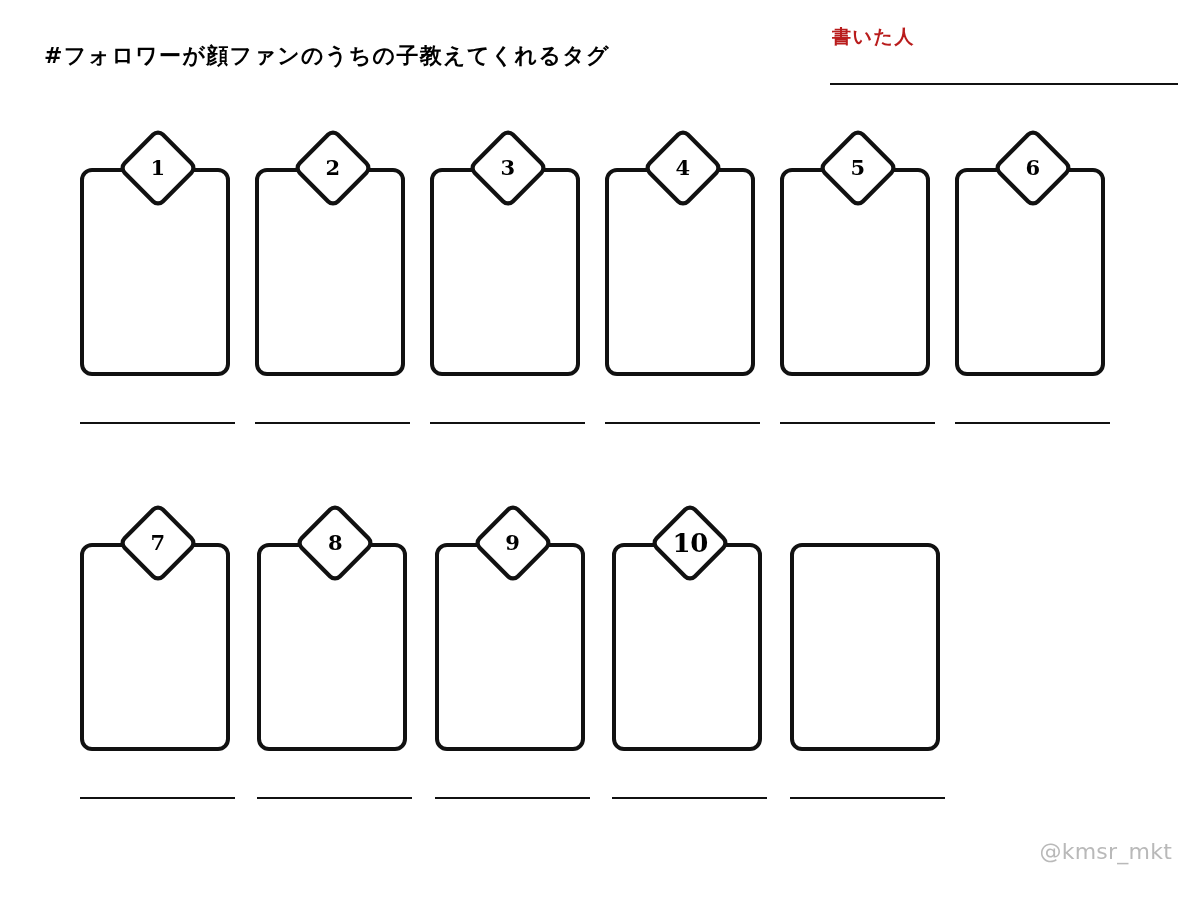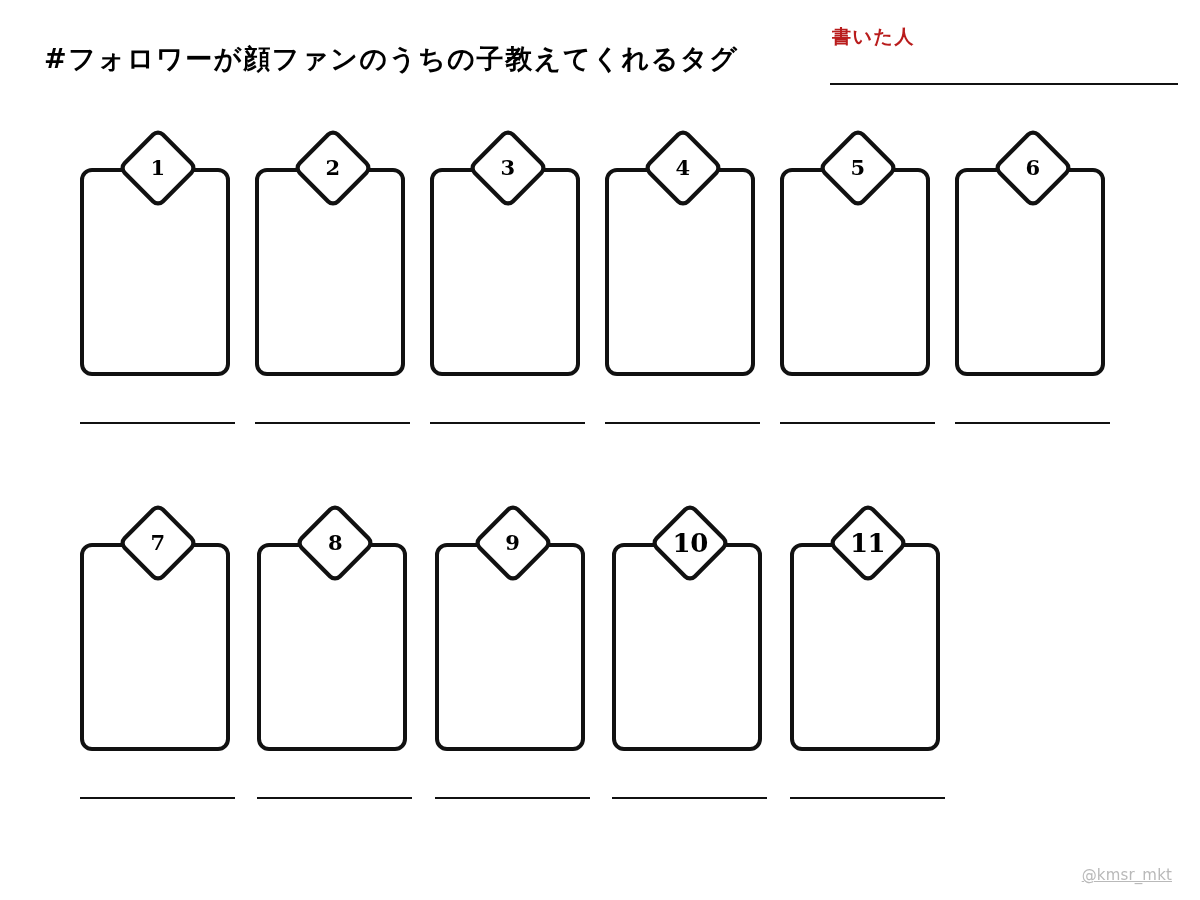--- a/index.html
+++ b/index.html
@@ -32,21 +32,21 @@
     top: 0;
     left: 0;
     width: 1200px;
     height: 105px;
   }
 
   .page-title {
     position: absolute;
     left: 44px;
     top: 44px;
-    font-size: 27px;
+    font-size: 22px;
     font-weight: 700;
     letter-spacing: 0.06em;
     line-height: 1.1;
     white-space: nowrap;
     color: #000000;
     font-family: "DejaVu Sans", "Liberation Sans", sans-serif;
   }
 
   .author-block {
     position: absolute;
@@ -155,27 +155,26 @@
     width: 155px;
     height: 0;
     border-top: 2.2px solid #111111;
     z-index: 1;
   }
 
   
   .watermark {
     position: absolute;
     right: 28px;
-    bottom: 16px;
-    font-size: 15px;
+    bottom: 36px;
+    font-size: 22px;
     font-weight: 400;
     color: #b9b9b9;
     letter-spacing: 0.01em;
     font-family: "DejaVu Sans", "Liberation Sans", sans-serif;
-    text-decoration: underline;
   }
 </style>
 </head>
 <body>
 
 <div class="sheet">
 
   <div class="header">
     <div class="page-title">#フォロワーが顔ファンのうちの子教えてくれるタグ</div>
 
@@ -284,26 +283,20 @@
           <div class="badge">
             <svg viewBox="0 0 76 76">
               <path d="M33.2 4.6 a6.8 6.8 0 0 1 9.6 0 L71.4 33.2 a6.8 6.8 0 0 1 0 9.6 L42.8 71.4 a6.8 6.8 0 0 1 -9.6 0 L4.6 42.8 a6.8 6.8 0 0 1 0 -9.6 Z" fill="#ffffff" stroke="#111111" stroke-width="4.2"></path>
             </svg>
             <div class="badge-num narrow">10</div>
           </div>
           <div class="write-line"></div>
         </div>
         <div class="slot">
           <div class="card"></div>
-          <div class="badge">
-            <svg viewBox="0 0 76 76">
-              <path d="M33.2 4.6 a6.8 6.8 0 0 1 9.6 0 L71.4 33.2 a6.8 6.8 0 0 1 0 9.6 L42.8 71.4 a6.8 6.8 0 0 1 -9.6 0 L4.6 42.8 a6.8 6.8 0 0 1 0 -9.6 Z" fill="#ffffff" stroke="#111111" stroke-width="4.2"></path>
-            </svg>
-            <div class="badge-num narrow">11</div>
-          </div>
           <div class="write-line"></div>
         </div>
       </div>
   </div>
 
   <div class="watermark">@kmsr_mkt</div>
 
 </div>
 
 </body></html>

